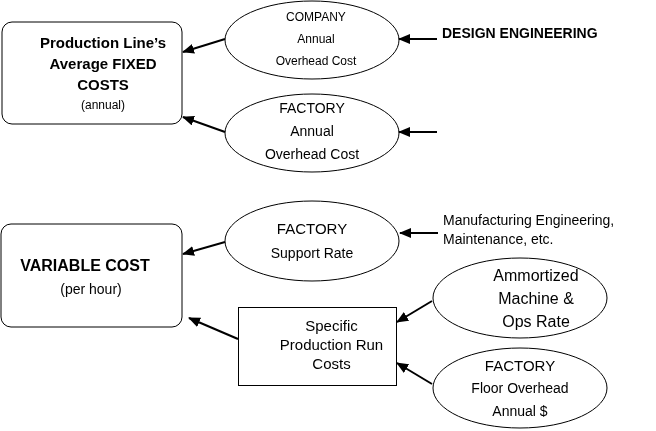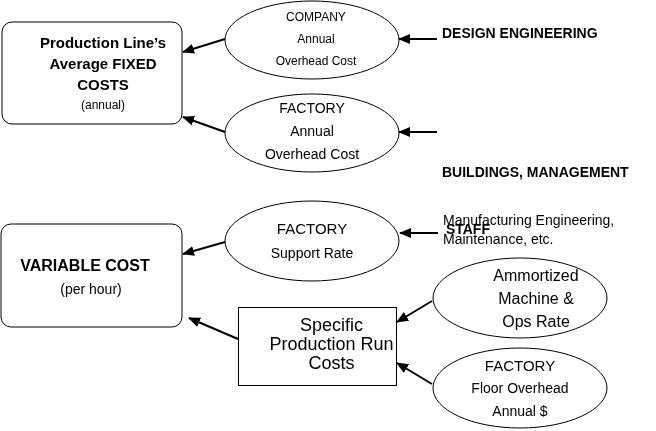--- a/index.html
+++ b/index.html
@@ -58,41 +58,37 @@
   <div class="lbl" style="left:225px; top:97px; width:174px; font-size:14px; line-height:23px;">
     <span class="line">FACTORY</span>
     <span class="line">Annual</span>
     <span class="line">Overhead Cost</span>
   </div>
 
   <div class="lbl bold left" style="left:442px; top:25px; font-size:14px; line-height:17px;">
     <span class="line">DESIGN ENGINEERING</span>
   </div>
 
-  <div class="lbl bold left" style="left:442px; top:125px; font-size:14px; line-height:19px; white-space:pre;">
-    <span class="line">BUILDINGS, MANAGEMENT</span>
-    <span class="line"> STAFF</span>
-  </div>
 
   <div class="lbl bold" style="left:1px; top:255px; width:168px;">
     <span class="line" style="font-size:16px; line-height:22px;">VARIABLE COST</span>
     <span class="line" style="font-size:14px; line-height:24px; font-weight:normal;margin-left:12px;">(per hour)</span>
   </div>
 
   <div class="lbl" style="left:225px; top:217px; width:174px; font-size:15px; line-height:24px;">
     <span class="line">FACTORY</span>
     <span class="line" style="font-size:14px;">Support Rate</span>
   </div>
 
   <div class="lbl left" style="left:443px; top:211px; font-size:14px; line-height:19px;">
     <span class="line">Manufacturing Engineering,</span>
     <span class="line">Maintenance, etc.</span>
   </div>
 
-  <div class="lbl" style="left:238px; top:316px; width:187px; font-size:18px; line-height:19px;">
+  <div class="lbl" style="left:238px; top:316px; width:187px; font-size:15px; line-height:19px;">
     <span class="line">Specific</span>
     <span class="line">Production Run</span>
     <span class="line">Costs</span>
   </div>
 
   <div class="lbl" style="left:449px; top:264px; width:174px; font-size:16px; line-height:23px;">
     <span class="line">Ammortized</span>
     <span class="line">Machine &amp;</span>
     <span class="line">Ops Rate</span>
   </div>

